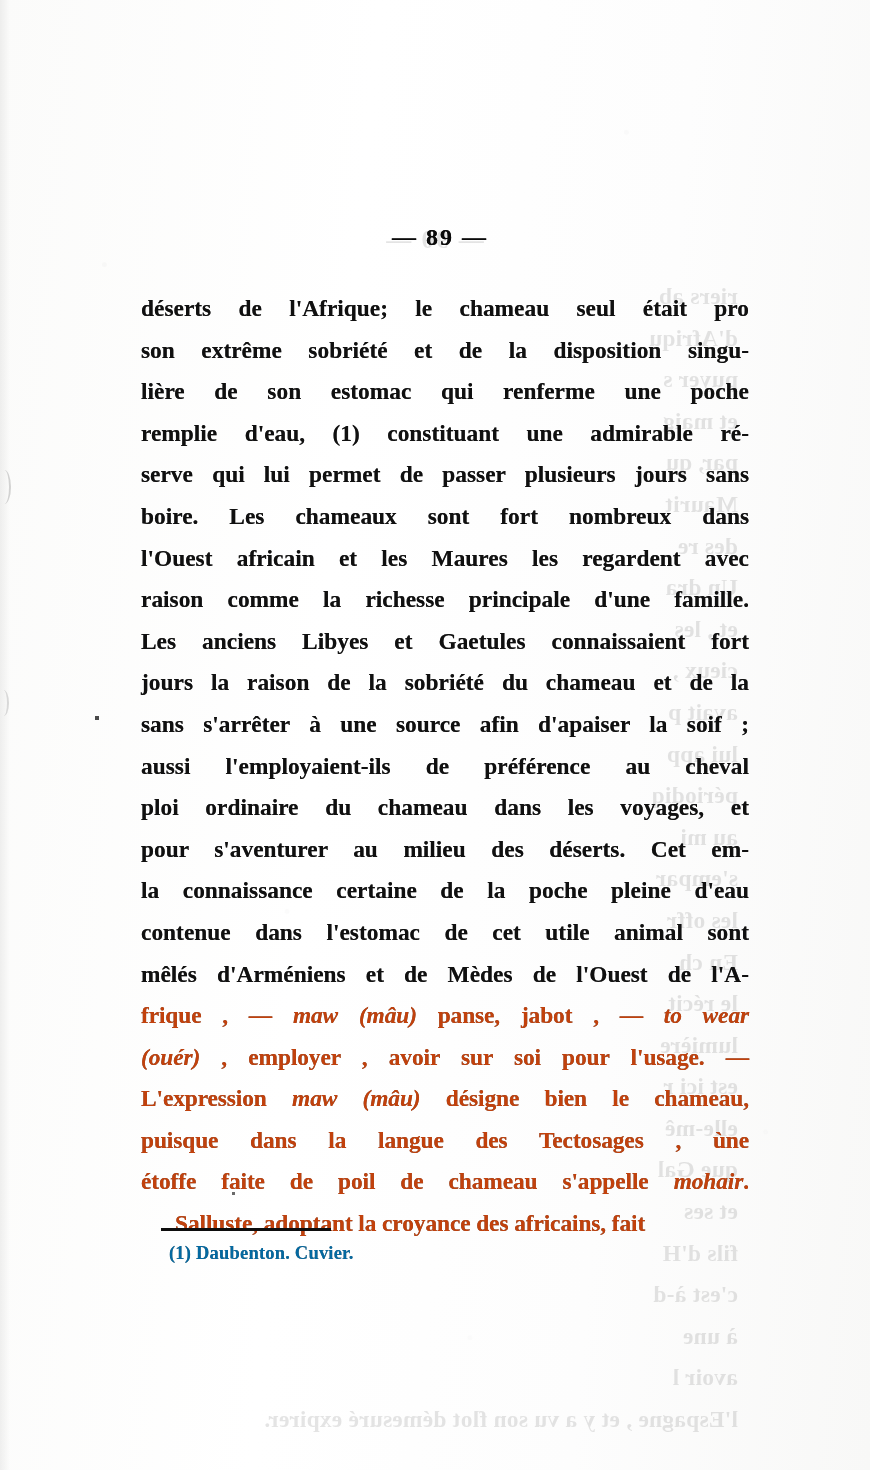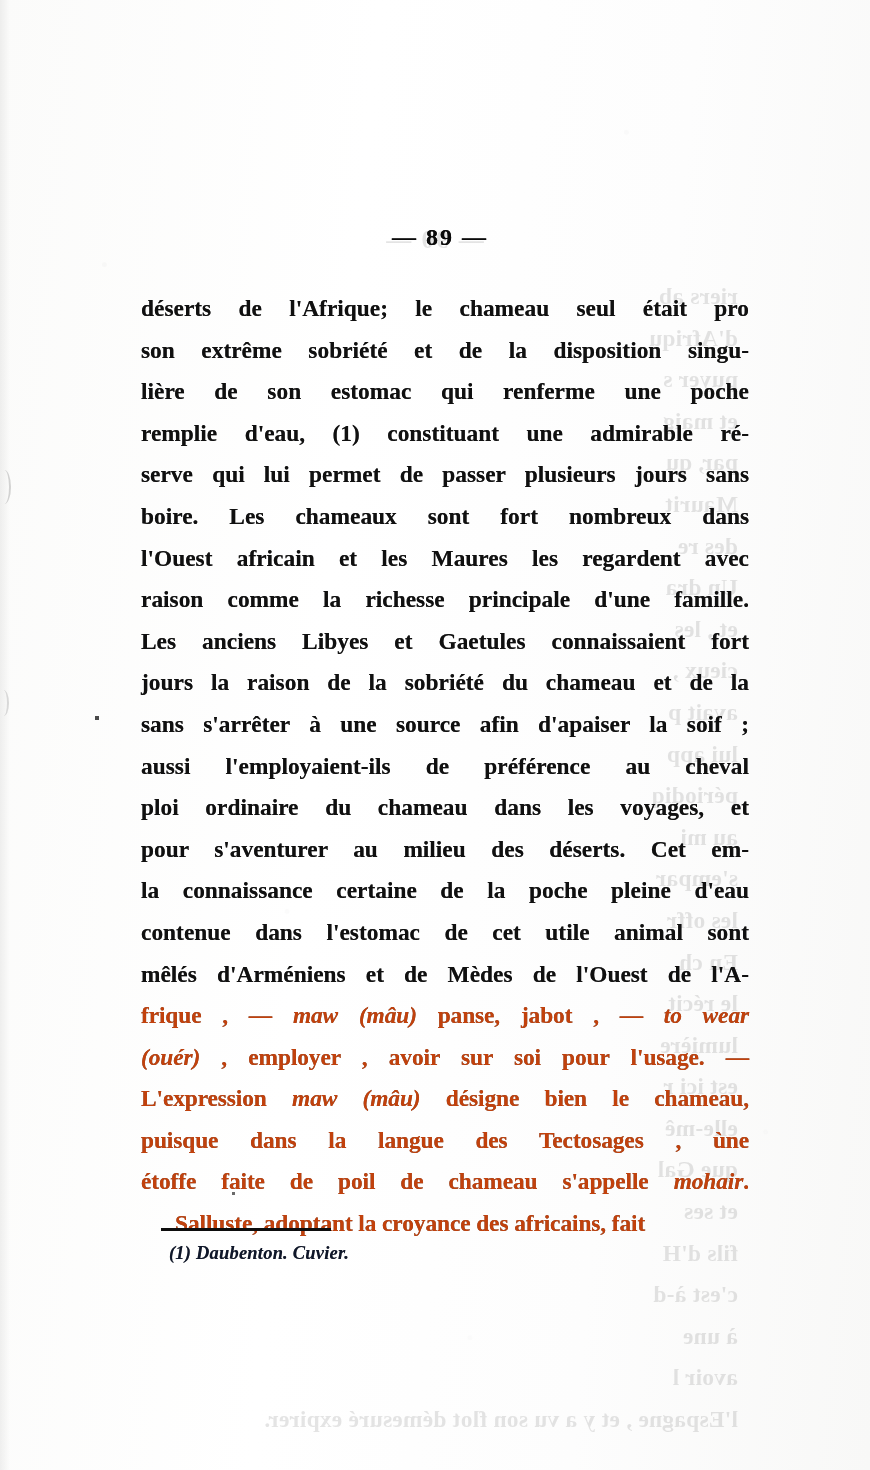--- a/index.html
+++ b/index.html
@@ -144,24 +144,23 @@
     width: 170px;
     height: 0;
     border-top: 3px solid #0d0d0d;
   }
   #footnote {
     position: absolute;
     left: 169px;
     top: 1243px;
     font-size: 18.5px;
     font-weight: bold;
-    color: #0f172a;
+    color: #0369a1;
     letter-spacing: 0.2px;
     text-shadow: 0 0 0.5px rgba(0,0,0,0.55);
-    font-style: italic;
   }
   #speck-a {
     position: absolute;
     left: 95px; top: 716px;
     width: 4px; height: 4px;
     background: #4a4a4a;
     pointer-events: none;
   }
   #speck-b {
     position: absolute;

